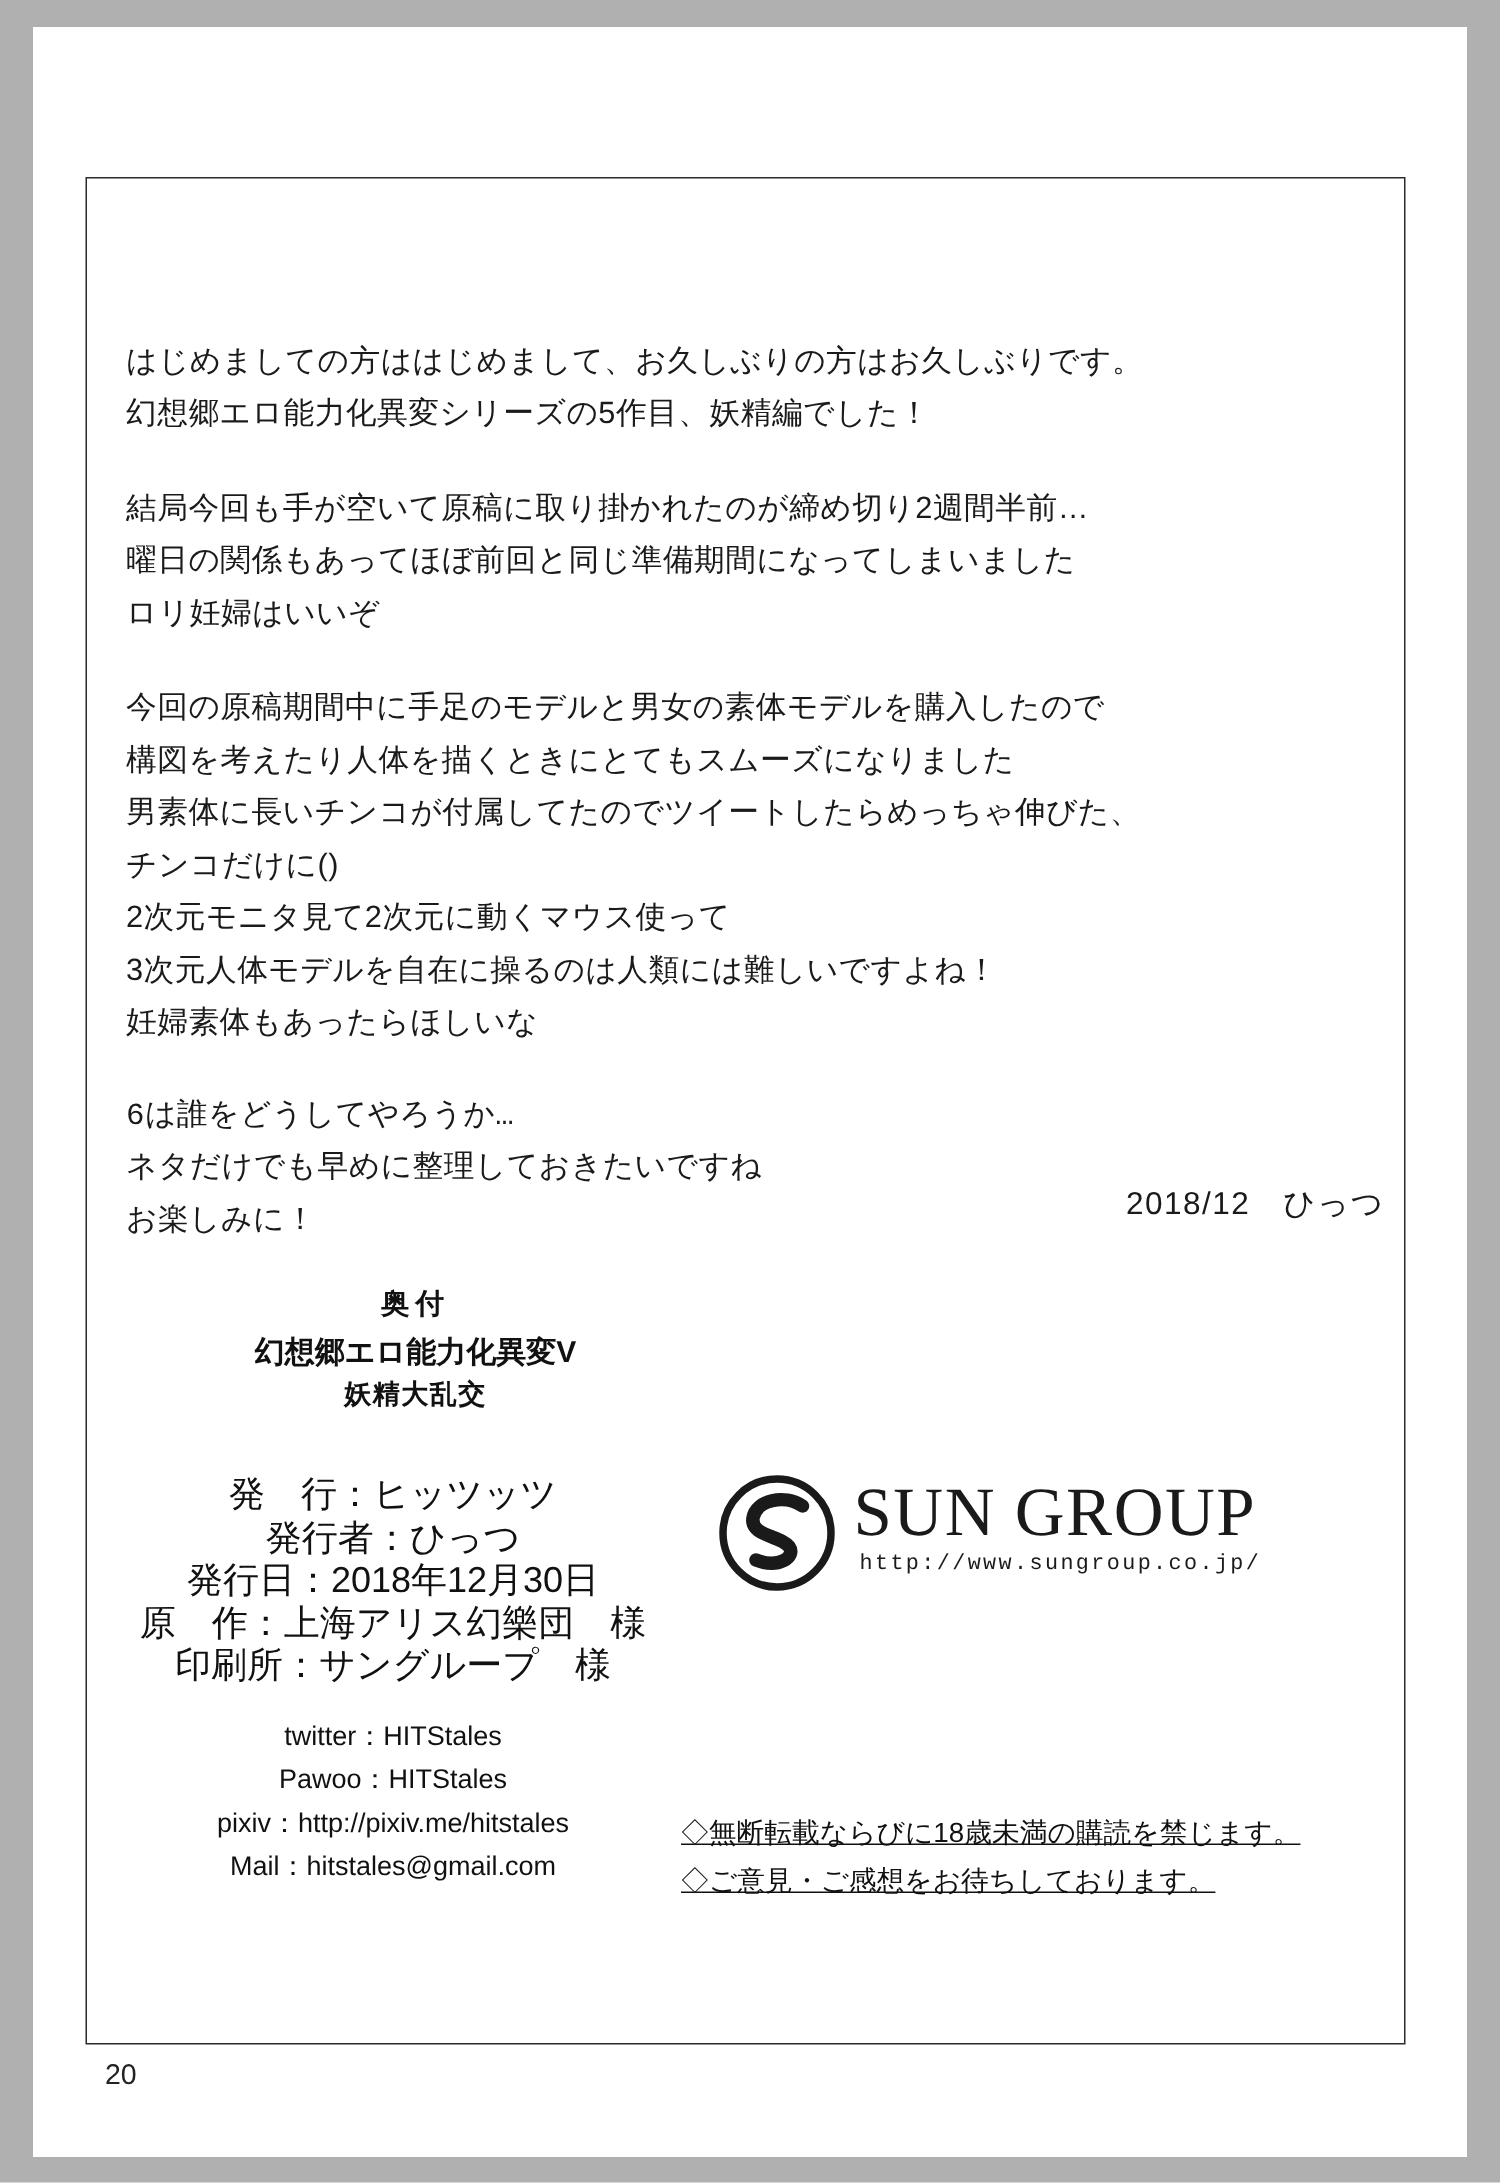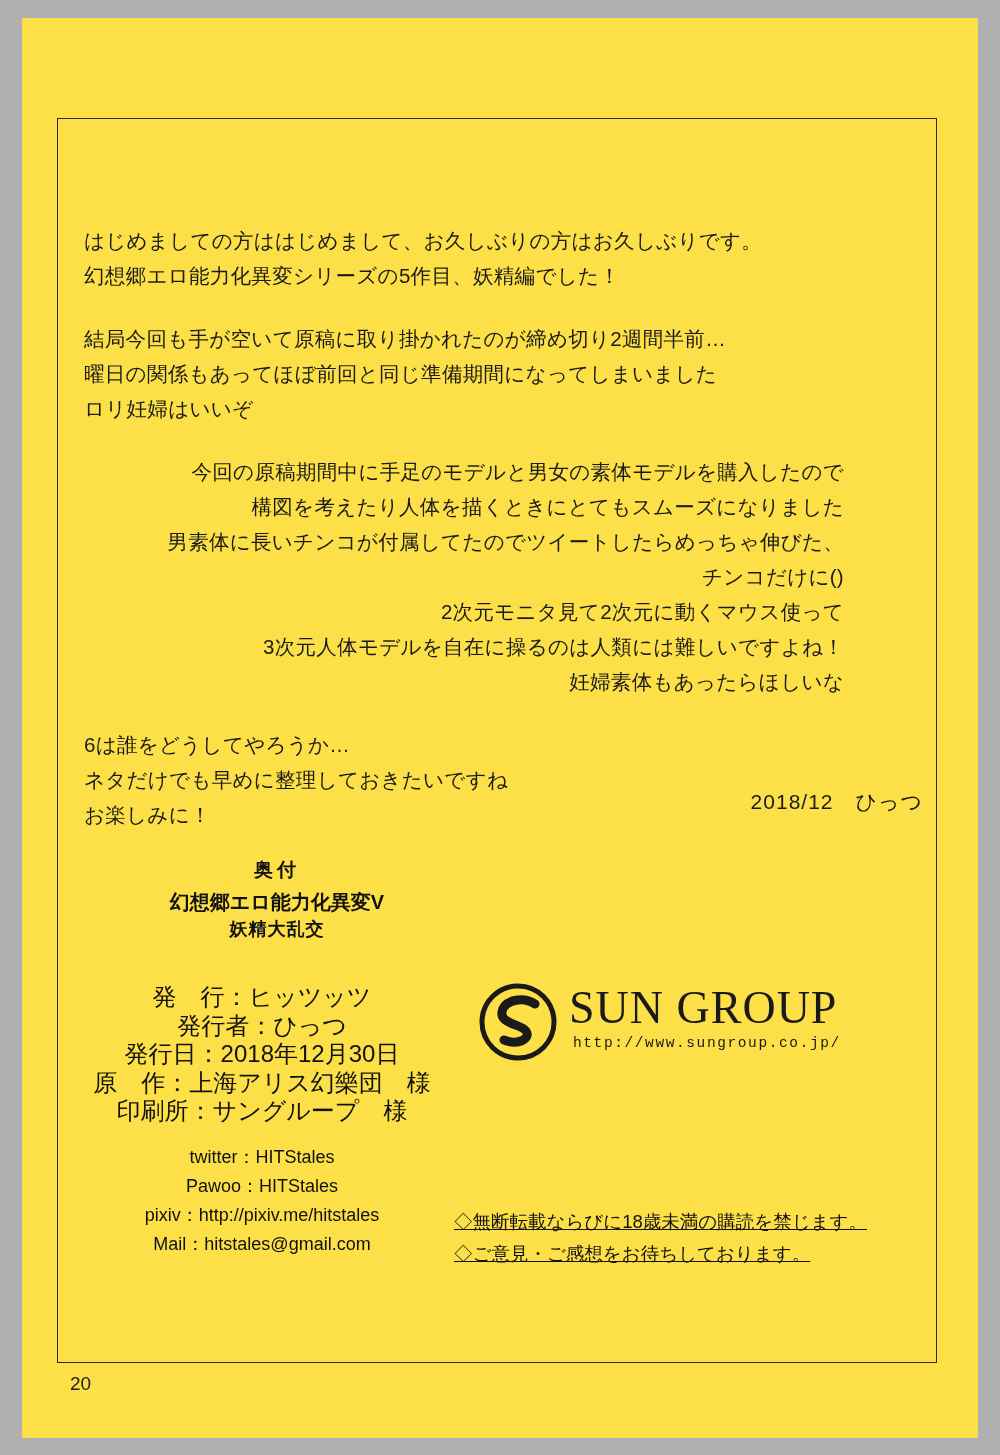--- a/index.html
+++ b/index.html
@@ -12,21 +12,21 @@
     background: #b0b0b0;
     font-family: "Liberation Sans", sans-serif;
     overflow: hidden;
   }
   .page {
     position: absolute;
     left: 22px;
     top: 18px;
     width: 956px;
     height: 1420px;
-    background: #fde047;
+    background: #ffffff;
   }
   .inner-frame {
     position: absolute;
     left: 35px;
     top: 100px;
     width: 880px;
     height: 1245px;
     border: 1px solid #2b2b2b;
     box-sizing: border-box;
   }
@@ -161,28 +161,28 @@
 
 <div class="page">
   <div class="inner-frame"></div>
 
   <div class="afterword">
     <p style="white-space: pre-line;">はじめましての方ははじめまして、お久しぶりの方はお久しぶりです。
 幻想郷エロ能力化異変シリーズの5作目、妖精編でした！</p>
     <p style="white-space: pre-line; margin-top: 16px;">結局今回も手が空いて原稿に取り掛かれたのが締め切り2週間半前…
 曜日の関係もあってほぼ前回と同じ準備期間になってしまいました
 ロリ妊婦はいいぞ</p>
-    <p style="white-space: pre-line; text-align: right;">今回の原稿期間中に手足のモデルと男女の素体モデルを購入したので
+    <p style="white-space: pre-line;">今回の原稿期間中に手足のモデルと男女の素体モデルを購入したので
 構図を考えたり人体を描くときにとてもスムーズになりました
 男素体に長いチンコが付属してたのでツイートしたらめっちゃ伸びた、
 チンコだけに()
 2次元モニタ見て2次元に動くマウス使って
 3次元人体モデルを自在に操るのは人類には難しいですよね！
 妊婦素体もあったらほしいな</p>
-    <p style="white-space: pre-line;">6は誰をどうしてやろうか…
+    <p style="white-space: pre-line; font-family: Liberation Mono, monospace;">6は誰をどうしてやろうか…
 ネタだけでも早めに整理しておきたいですね
 お楽しみに！</p>
   </div>
 
   <div class="signature">2018/12　ひっつ</div>
 
   <div class="colophon">
     <div class="colophon-title">奥付</div>
     <div class="colophon-work">幻想郷エロ能力化異変V</div>
     <div class="colophon-sub">妖精大乱交</div>

